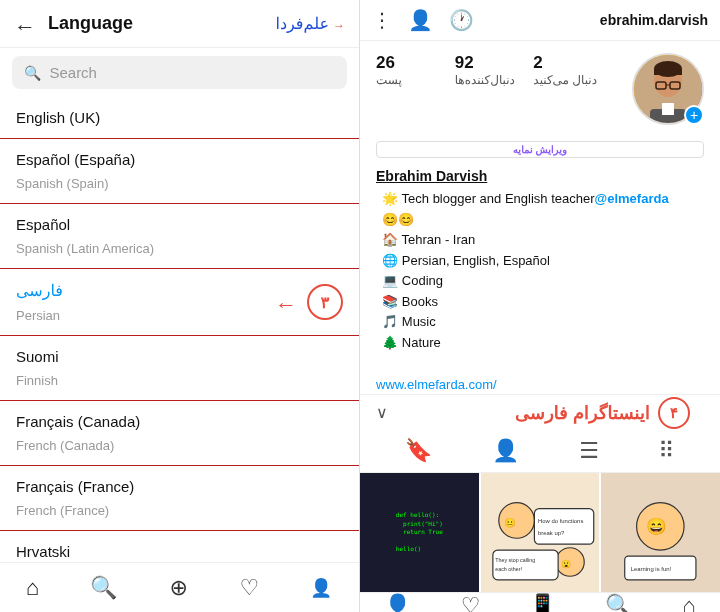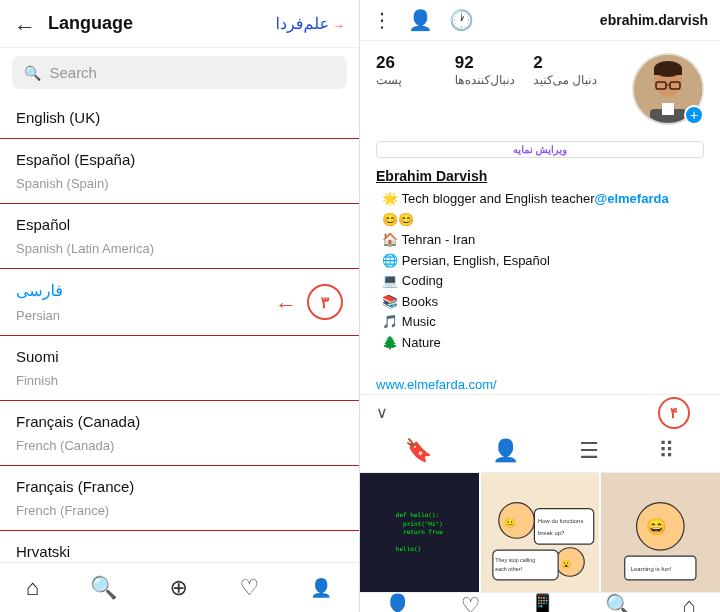--- a/index.html
+++ b/index.html
@@ -552,20 +552,21 @@
         <span>🌲 Nature</span>
       </div>
   </div>
 
   <div class="profile-link">www.elmefarda.com/</div>
 
   <div class="highlights-section" style="position:relative;">
     <span class="highlights-arrow">∨</span>
 
     <div style="position:absolute; right:30px; top:50%; transform:translateY(-50%); display:flex; align-items:center; gap:8px;">
+      <span style="color:#e74c3c; font-size:18px; font-weight:700; direction:rtl;">اینستاگرام فارسی</span>
       <div style="width:32px;height:32px;border-radius:50%;border:2px solid #e74c3c;color:#e74c3c;font-size:15px;display:flex;align-items:center;justify-content:center;font-weight:bold;">۴</div>
     </div>
   </div>
 
   <div class="highlights-icons">
     <span class="highlight-icon">🔖</span>
     <span class="highlight-icon">👤</span>
     <span class="highlight-icon">☰</span>
     <span class="highlight-icon">⠿</span>
   </div>

